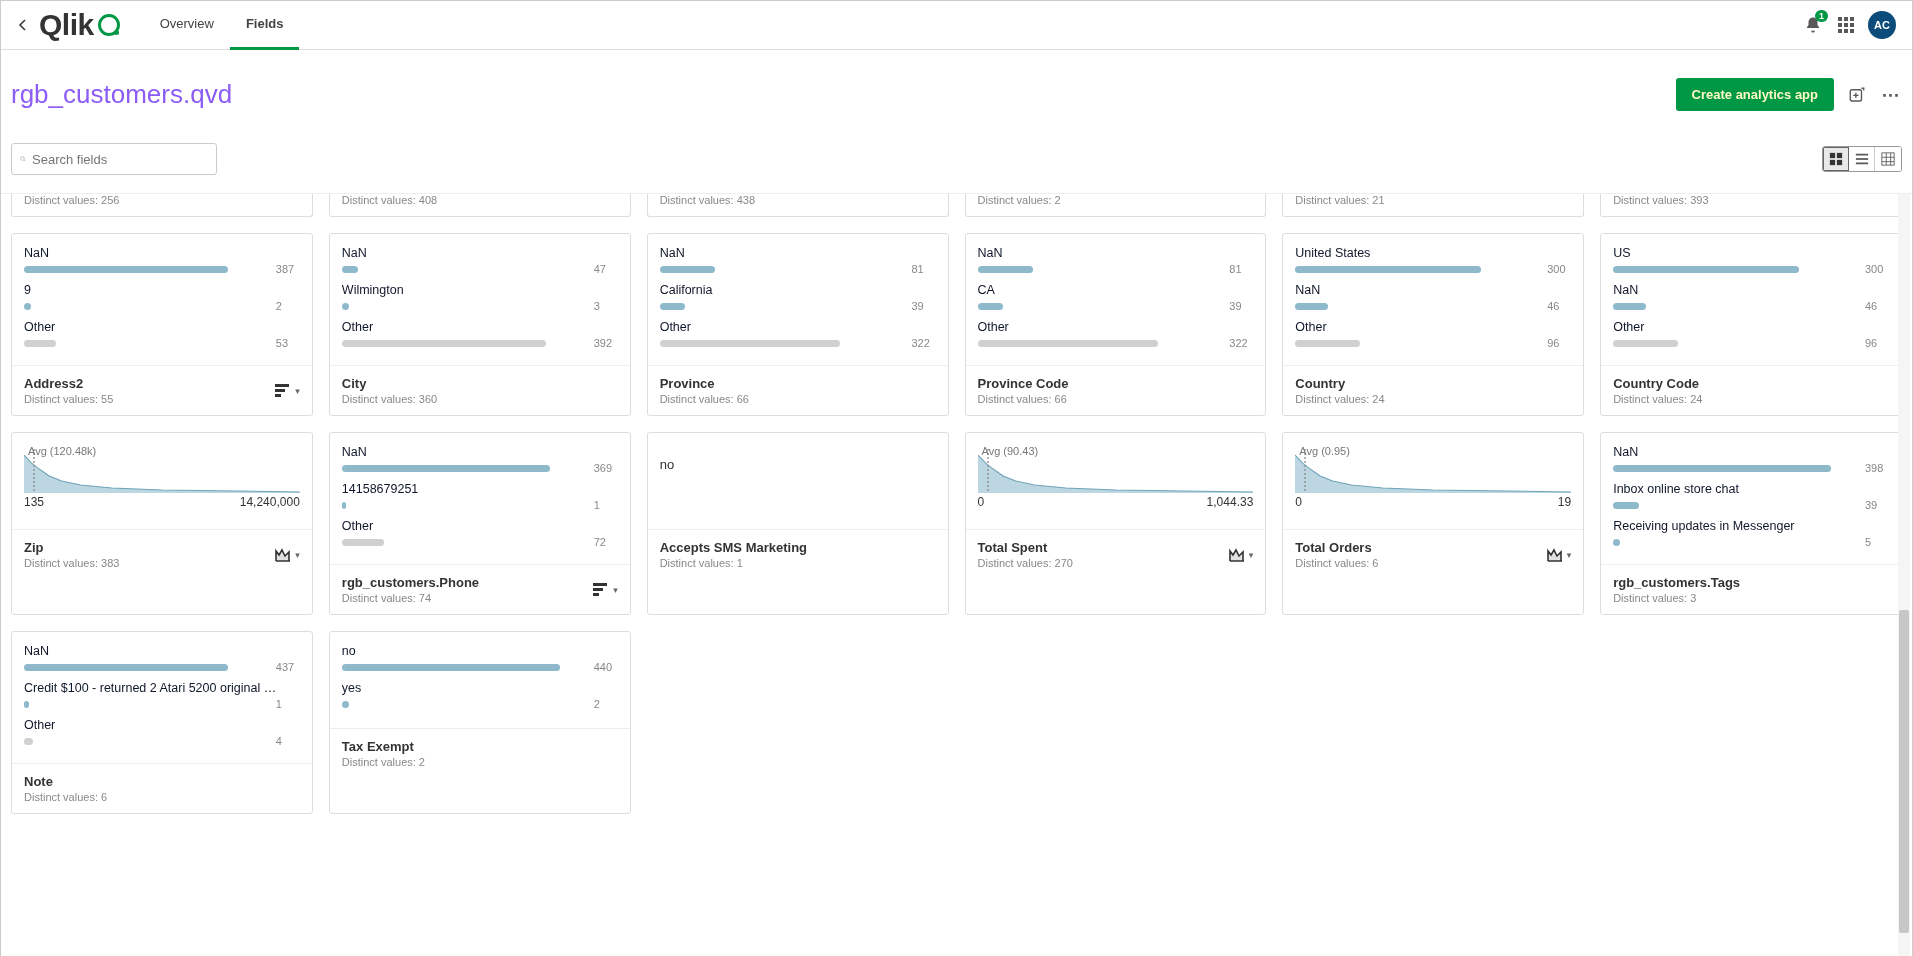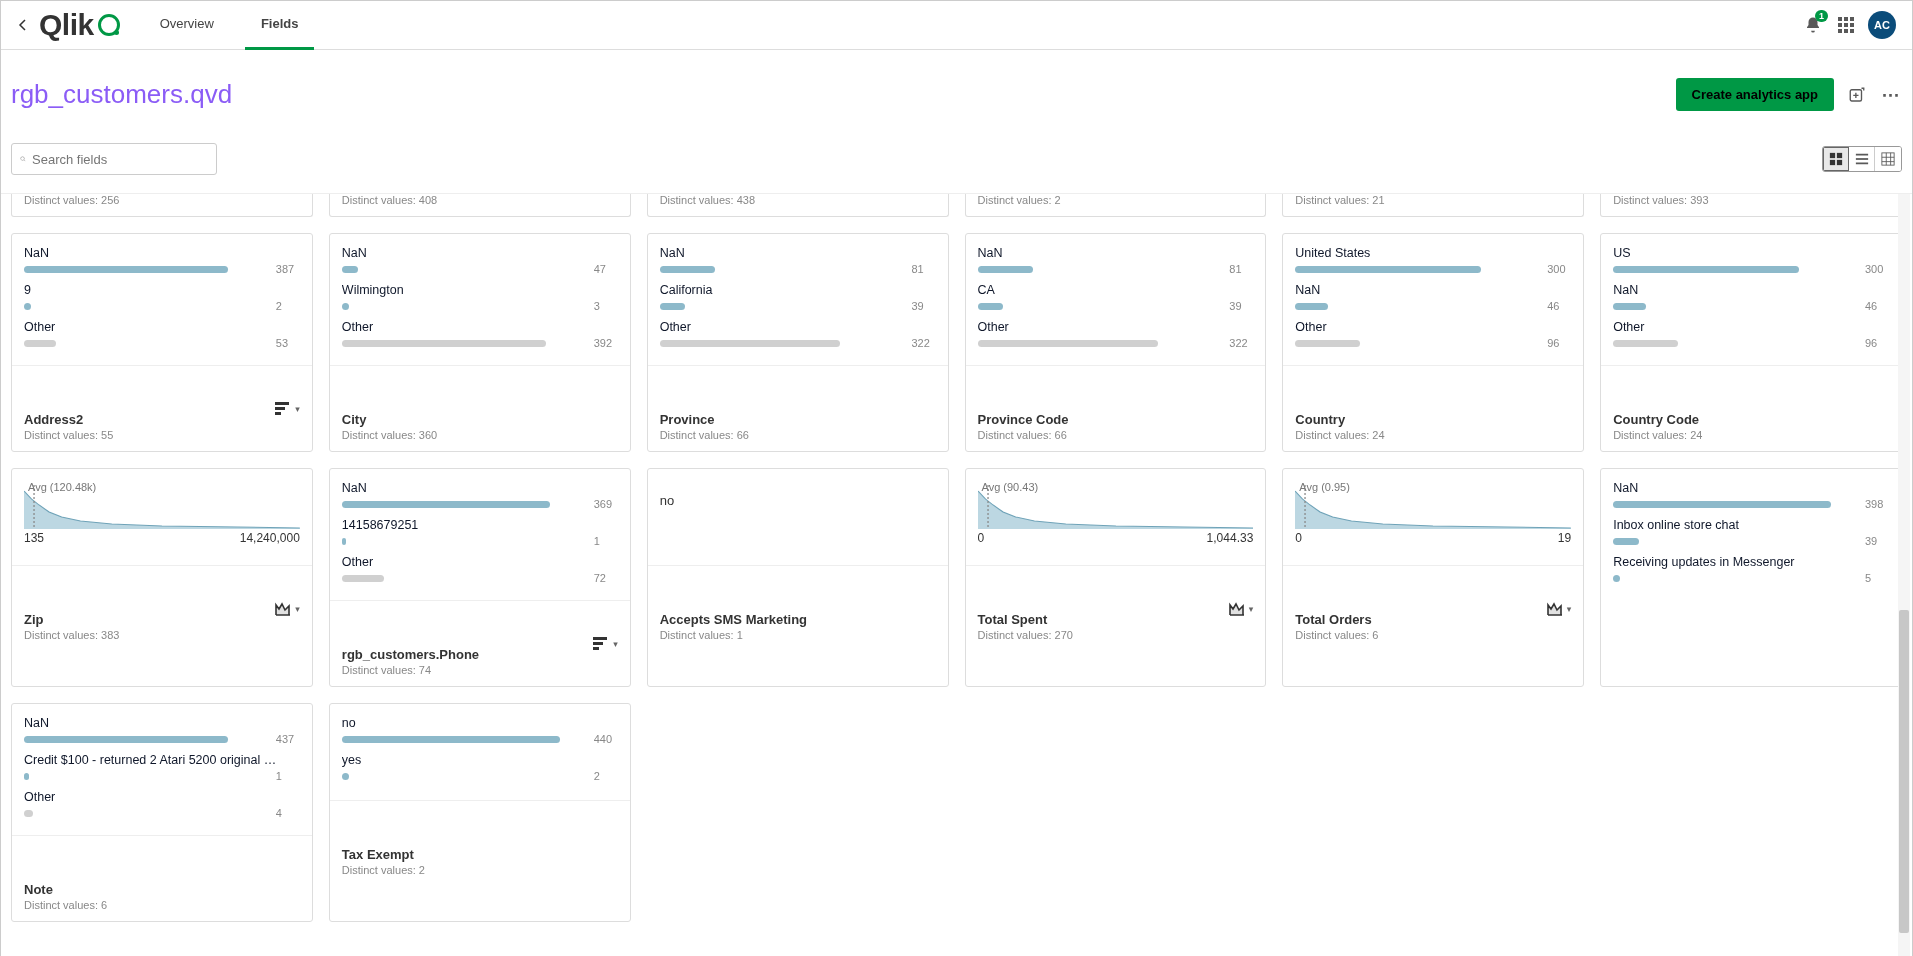--- a/index.html
+++ b/index.html
@@ -2,34 +2,34 @@
 <html><head>
 <meta charset="utf-8">
 <style>
 * { box-sizing: border-box; margin: 0; padding: 0; }
 body { font-family: -apple-system, BlinkMacSystemFont, "Segoe UI", Arial, sans-serif; background: #fff; color: #333; border: 1px solid #ccc; }
 .header { display: flex; align-items: center; height: 49px; border-bottom: 1px solid #ddd; padding: 0 10px; }
 .back-btn { width: 24px; height: 24px; display:flex; align-items:center; justify-content:center; cursor:pointer; margin-right:4px; font-size: 16px; color:#333; }
 .logo { display:flex; align-items:center; font-weight: 800; font-size: 30px; color:#333; margin-right: 24px; gap:2px; letter-spacing:-0.5px;}
 .logo-circle { width:22px; height:22px; border:3.5px solid #009845; border-radius:50%; position:relative; display:inline-block; margin-left:2px;}
 .logo-circle::after { content:''; position:absolute; width:5px; height:5px; background:#009845; border-radius:50%; right:-2px; bottom:-2px;}
-.tabs { display:flex; gap:15px; }
+.tabs { display:flex; gap:0; }
 .tab { padding: 0 16px; height:49px; display:flex; align-items:center; font-size:13px; color:#444; cursor:pointer; border-bottom: 3px solid transparent; }
 .tab.active { border-bottom-color: #009845; font-weight:600; }
 .header-spacer { flex:1; }
 .header-right { display:flex; align-items:center; gap:14px; padding-right:6px;}
 .bell { position:relative; width:22px; height:22px; display:flex; align-items:center; justify-content:center; cursor:pointer;}
 .bell svg { width:18px; height:18px; fill:#595959; }
 .badge { position:absolute; top:-4px; right:-4px; background:#009845; color:#fff; font-size:9px; font-weight:600; border-radius:8px; padding:1px 4px; min-width:12px; text-align:center;}
 .apps-grid-icon { display:grid; grid-template-columns: repeat(3,4px); grid-template-rows: repeat(3,4px); gap:2px; cursor:pointer;}
 .apps-grid-icon span { background:#595959; }
 .avatar { width:28px; height:28px; border-radius:50%; background:#0b4c7a; color:#fff; display:flex; align-items:center; justify-content:center; font-size:11px; font-weight:600; cursor:pointer;}
 .subheader { display:flex; align-items:center; padding: 28px 10px 22px 10px; }
 .title { font-size: 26px; font-weight:400; color:#8b5cf6; flex:1;}
-.create-btn { background:#009845; color:#000000; border:none; padding: 9px 16px; font-size:13px; font-weight:600; border-radius:3px; cursor:pointer;}
+.create-btn { background:#009845; color:#fef9c3; border:none; padding: 9px 16px; font-size:13px; font-weight:600; border-radius:3px; cursor:pointer;}
 .icon-btn { width:22px; height:22px; display:flex; align-items:center; justify-content:center; cursor:pointer; color:#595959; margin-left:12px;}
 .more-h { font-size:18px; font-weight:700; letter-spacing:1px;}
 .tools-row { display:flex; align-items:center; padding: 10px 10px 18px 10px; border-bottom: 1px solid #eee;}
 .search { display:flex; align-items:center; border:1px solid #ccc; border-radius:3px; height:32px; width:206px; padding: 0 8px; gap:6px;}
 .search svg { width:14px; height:14px; fill:#999;}
 .search input { border:none; outline:none; font-size:13px; flex:1; background:transparent;}
 .view-toggle { display:flex; border:1px solid #999; border-radius:3px; overflow:hidden; margin-left:auto;}
 .view-toggle .vt { width:26px; height:24px; display:flex; align-items:center; justify-content:center; cursor:pointer; border-right:1px solid #ccc; background:#fff;}
 .view-toggle .vt:last-child { border-right:none;}
 .view-toggle .vt.active { background:#e8e8e8; border:1px solid #666;}
@@ -40,21 +40,21 @@
 .card-body { padding: 12px 12px 8px 12px; min-height: 96px;}
 .dist-row { margin-bottom:8px;}
 .dist-label { font-size:12.5px; color:#0f172a; margin-bottom:3px; white-space:nowrap; overflow:hidden; text-overflow:ellipsis;}
 .dist-bar-row { display:flex; align-items:center; gap:20px;}
 .dist-bar-track { flex:1; position:relative; height:7px;}
 .dist-bar { height:7px; border-radius:4px;}
 .bar-blue { background:#8db9ca;}
 .bar-gray { background:#d0d0d0;}
 .dist-val { font-size:11px; color:#888; min-width:24px;}
 .card-footer { border-top:1px solid #eee; padding: 10px 12px; display:flex; align-items:center;}
-.cf-left { flex:1;margin-top:36px;}
+.cf-left { flex:1;}
 .cf-name { font-size:13px; font-weight:600; color:#333;}
 .cf-sub { font-size:11px; color:#888; margin-top:2px;}
 .cf-icon { display:flex; align-items:center; gap:4px; color:#555; cursor:pointer;}
 .hist { position:relative; height:72px; padding-top:4px;}
 .hist-label { font-size:11px; color:#777; position:absolute; top:0; left:4px;}
 .hist-svg { width:100%; height:44px; display:block;}
 .hist-range { display:flex; justify-content:space-between; font-size:12px; color:#333; margin-top:2px;}
 .single-val { font-size:13px; color:#333; padding-top:12px;}
 .scrollbar { position:absolute; right:2px; top:0; width:12px; height:100%; background:#f5f5f5;}
 .scrollbar-thumb { position:absolute; right:1px; width:10px; background:#c7c7c7; border-radius:2px;}
@@ -561,20 +561,27 @@
           <div class="dist-row">
     <div class="dist-label">Receiving updates in Messenger</div>
     <div class="dist-bar-row">
       <div class="dist-bar-track">
                 <div class="dist-bar bar-blue" style="width:3%"></div>
               </div>
       <div class="dist-val">5</div>
     </div>
   </div>
         </div>
+    <div class="card-footer">
+      <div class="cf-left">
+        <div class="cf-name">rgb_customers.Tags</div>
+        <div class="cf-sub">Distinct values: 3</div>
+      </div>
+
+    </div>
   </div>
     </div>
 
   <div class="grid" id="row3">
       <div class="card">
     <div class="card-body">
           <div class="dist-row">
     <div class="dist-label">NaN</div>
     <div class="dist-bar-row">
       <div class="dist-bar-track">

